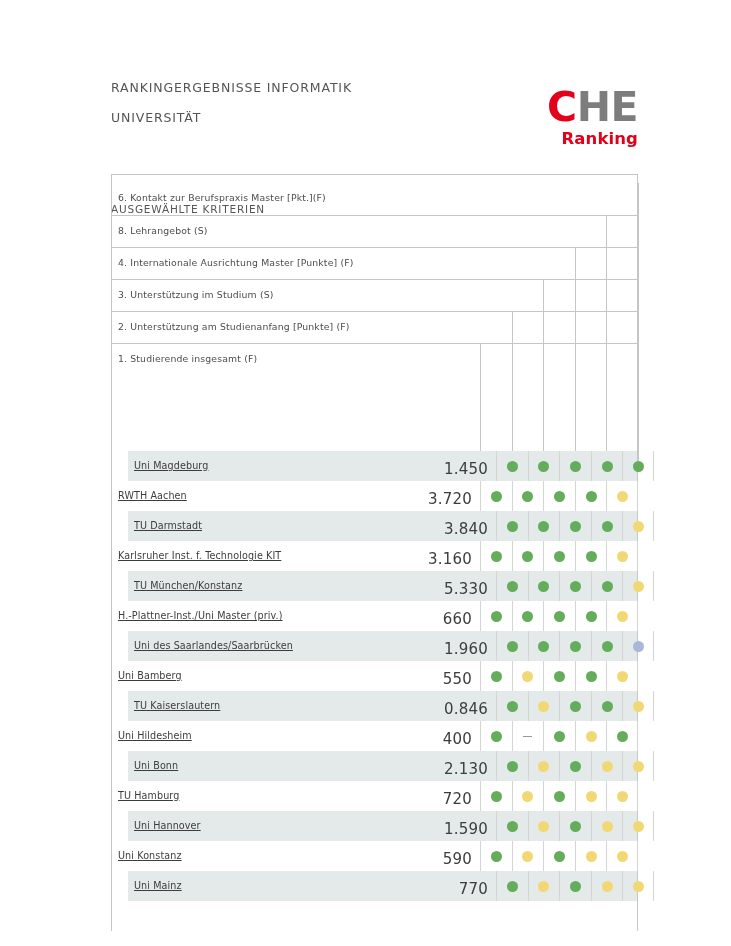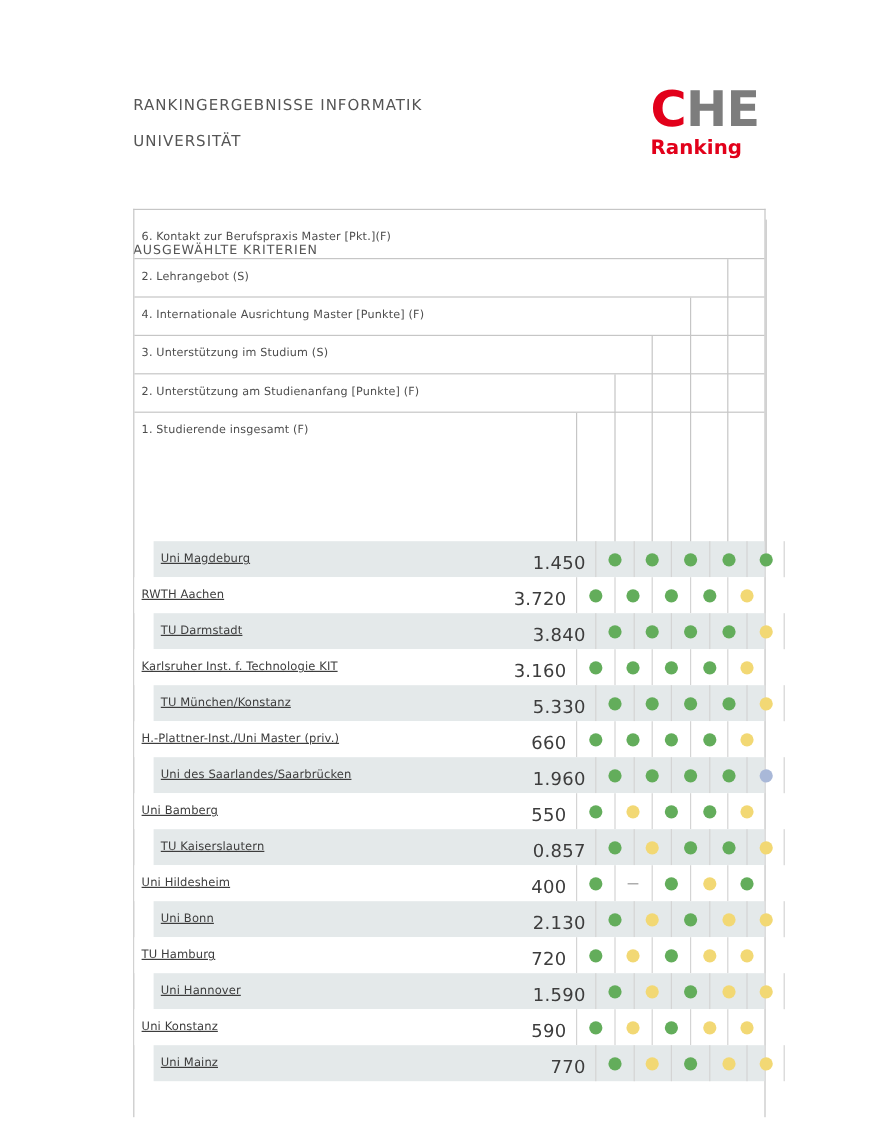--- a/index.html
+++ b/index.html
@@ -39,23 +39,24 @@
     margin: 0;
     line-height: 16px;
   }
   #title-main { position: absolute; left: 0; top: 10px; }
   #title-sub  { position: absolute; left: 0; top: 40px; }
 
   
   #logo {
     position: absolute;
     right: 0;
-    top: 0;
+    top: 16px;
     width: 96px;
     height: 66px;
+    text-align: right;
   }
   #logo-word {
     font-family: "DejaVu Sans", "Liberation Sans", sans-serif;
     font-size: 41px;
     font-weight: bold;
     line-height: 42px;
     letter-spacing: -0.5px;
     white-space: nowrap;
   }
   #logo-c { color: #e2001a; }
@@ -208,21 +209,21 @@
   <div id="section-label">AUSGEWÄHLTE KRITERIEN</div>
 
   <div id="table-area">
 
     <div id="criteria">
         <div class="criterion" style="top: 8px; width: 100%;">
           <div class="clabel">6. Kontakt zur Berufspraxis Master [Pkt.](F)</div>
           <div class="leader" style="left: 526px; height: 278px;"></div>
         </div>
         <div class="criterion" style="top: 40px; width: 100%;">
-          <div class="clabel">2. Lehrangebot (S)</div>
+          <div class="clabel">8. Lehrangebot (S)</div>
           <div class="leader" style="left: 494.4px; height: 246px;"></div>
         </div>
         <div class="criterion" style="top: 72px; width: 100%;">
           <div class="clabel">4. Internationale Ausrichtung Master [Punkte] (F)</div>
           <div class="leader" style="left: 462.8px; height: 214px;"></div>
         </div>
         <div class="criterion" style="top: 104px; width: 100%;">
           <div class="clabel">3. Unterstützung im Studium (S)</div>
           <div class="leader" style="left: 431.2px; height: 182px;"></div>
         </div>
@@ -384,21 +385,21 @@
           </div>
           <div class="cell" style="left: 462.8px; width: 31.6px;">
             <div class="dot green"></div>
           </div>
           <div class="cell last" style="left: 494.4px; width: 31.6px;">
             <div class="dot yellow"></div>
           </div>
         </div>
         <div class="row alt">
           <a class="uni-name" href="#" style="color: rgb(61, 61, 61);">TU Kaiserslautern</a>
-          <div class="uni-value" style="left: 296px;">0.857</div>
+          <div class="uni-value" style="left: 296px;">0.846</div>
           <div class="cell" style="left: 368px; width: 31.6px;">
             <div class="dot green"></div>
           </div>
           <div class="cell" style="left: 399.6px; width: 31.6px;">
             <div class="dot yellow"></div>
           </div>
           <div class="cell" style="left: 431.2px; width: 31.6px;">
             <div class="dot green"></div>
           </div>
           <div class="cell" style="left: 462.8px; width: 31.6px;">

